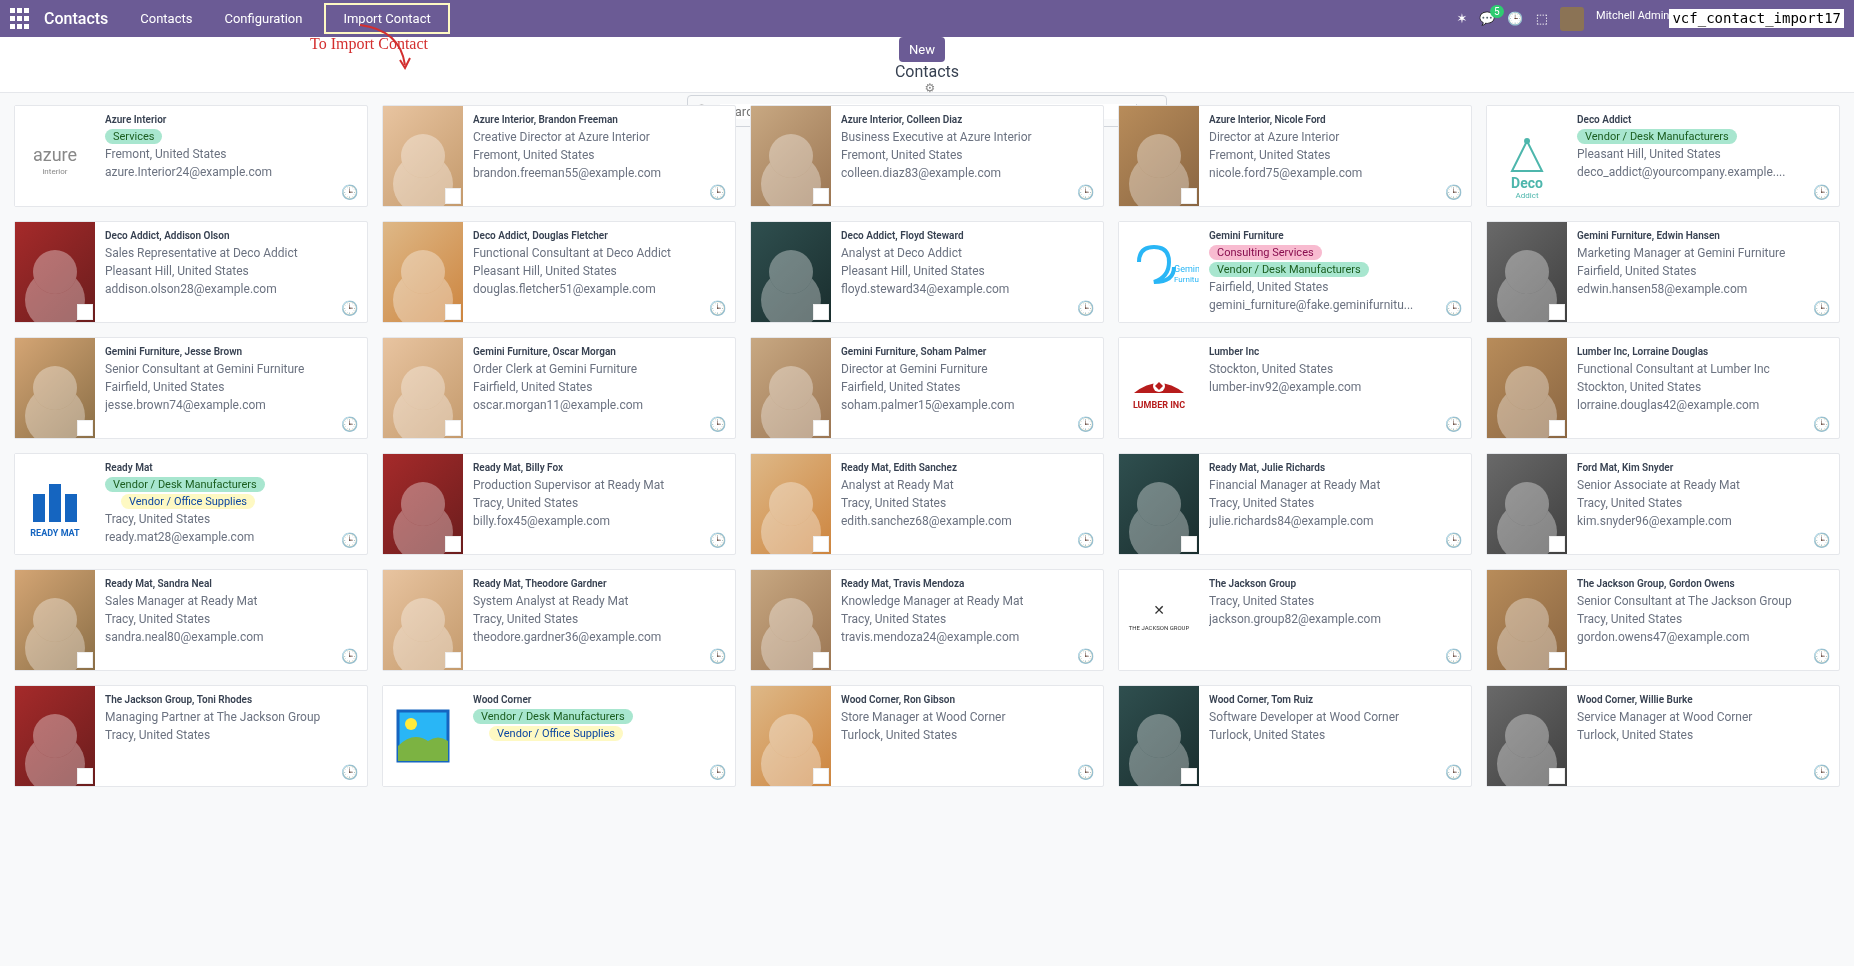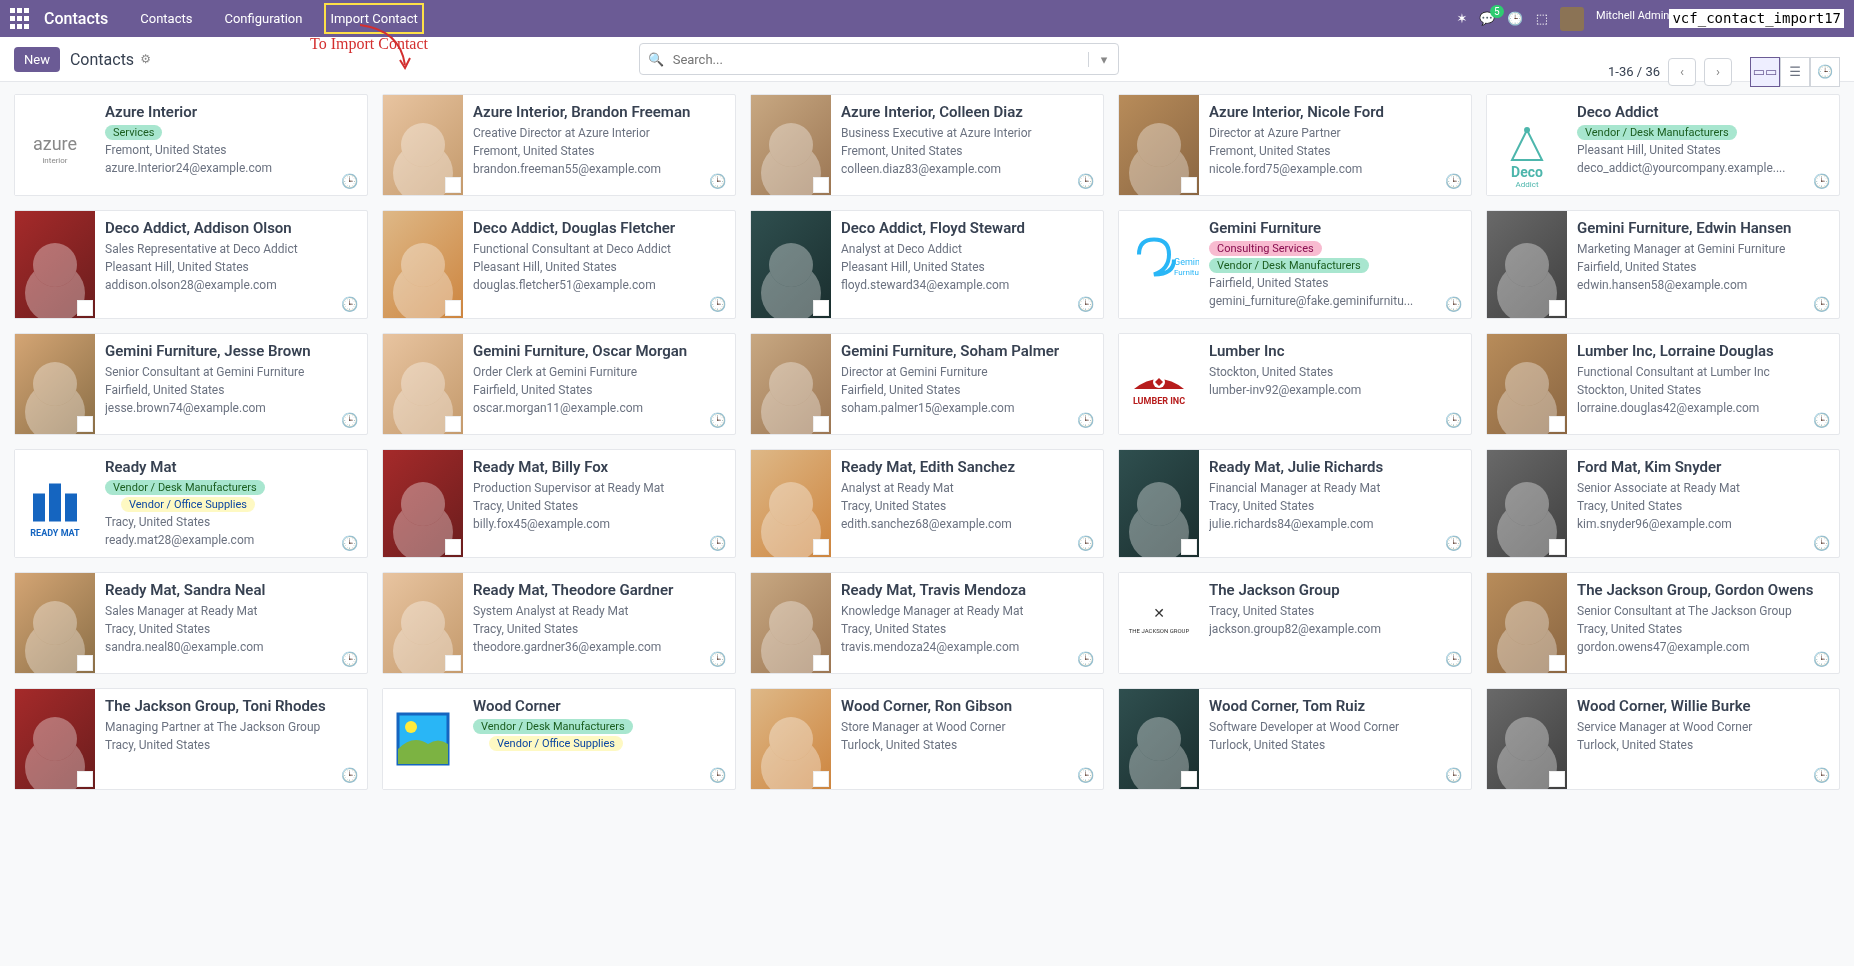--- a/index.html
+++ b/index.html
@@ -3,30 +3,30 @@
 <meta charset="utf-8">
 <style>
 * { margin: 0; padding: 0; box-sizing: border-box; font-family: -apple-system, BlinkMacSystemFont, "Segoe UI", Roboto, sans-serif; }
 body { background: #f8f9fa; color: #374151; font-size: 13px; overflow: hidden; }
 
 .topbar { background: #6b5b95; color: #fff; height: 37px; display: flex; align-items: center; padding: 0 10px; gap: 12px; }
 .apps-icon { width: 22px; height: 22px; display: flex; flex-wrap: wrap; gap: 2px; cursor: pointer; }
 .apps-icon span { width: 5px; height: 5px; background: #fff; }
 .app-name { font-size: 16px; font-weight: 500; margin-right: 10px; }
 .nav-item { font-size: 13px; padding: 8px 10px; cursor: pointer; }
-.nav-item.highlighted { border: 2px solid #fde047; padding: 6px 4px; }
+.nav-item.highlighted { border: 2px solid #fef9c3; padding: 6px 17px; }
 .topbar-spacer { flex: 1; }
 .topbar-right { display: flex; align-items: center; gap: 12px; }
 .msg-badge { position: relative; }
 .msg-badge .count { position: absolute; top: -6px; right: -8px; background: #2ecc71; color: #fff; font-size: 10px; padding: 1px 4px; border-radius: 8px; }
 .avatar-small { width: 24px; height: 24px; border-radius: 3px; background: #8b7355; }
 .user-info { display: flex; font-size: 11px; line-height: 1.2; }
 .user-info .module { background: #fff; color: #000; padding: 1px 3px; font-family: monospace; font-size: 14px; }
 
-.subheader { background: #fff; height: 45px; display: flex; align-items: center; padding: 0 14px; border-bottom: 1px solid #e5e7eb; }
+.subheader { background: #fff; height: 56px; display: flex; align-items: center; padding: 0 14px; border-bottom: 1px solid #e5e7eb; flex-direction: column; }
 .new-btn { background: #6b5b95; color: #fff; border: none; padding: 5px 10px; border-radius: 4px; font-size: 13px; cursor: pointer; margin-right: 10px; }
 .breadcrumb { font-size: 16px; color: #374151; }
 .gear-icon { margin-left: 6px; color: #888; cursor: pointer; font-size: 12px; }
 
 .search-wrap { flex: 1; display: flex; justify-content: center; }
 .search-box { display: flex; align-items: center; border: 1px solid #d1d5db; border-radius: 4px; width: 480px; height: 32px; }
 .search-box .mag { padding: 0 8px; color: #888; }
 .search-box input { border: none; outline: none; flex: 1; font-size: 13px; }
 .search-box .dd { border-left: 1px solid #d1d5db; width: 30px; text-align: center; color: #888; cursor: pointer; }
 
@@ -38,21 +38,21 @@
 
 .annotation { position: absolute; top: 35px; left: 310px; color: #d32f2f; font-family: serif; font-size: 16px; pointer-events: none; z-index: 10; }
 .arrow-svg { position: absolute; top: 20px; left: 350px; pointer-events: none; z-index: 10; }
 
 .kanban { padding: 12px 14px; display: grid; grid-template-columns: repeat(5, 1fr); gap: 14px; height: calc(100vh - 82px); overflow-y: auto; align-content: start; }
 .card { background: #fff; border: 1px solid #e5e7eb; border-radius: 2px; display: flex; min-height: 100px; position: relative; cursor: pointer; }
 .card-img { width: 80px; height: 100%; background: #ddd; display: flex; align-items: flex-end; justify-content: center; flex-shrink: 0; position: relative; overflow: hidden; }
 .card-img.company { background: #fff; }
 .card-img svg { width: 100%; height: 100%; }
 .card-body { padding: 8px 10px; flex: 1; min-width: 0; overflow: hidden; }
-.card-title { font-weight: 600; font-size: 15px; color: #374151; margin-bottom: 3px; white-space: nowrap; overflow: hidden; text-overflow: ellipsis; }
+.card-title { font-weight: 600; font-size: 10px; color: #374151; margin-bottom: 3px; white-space: nowrap; overflow: hidden; text-overflow: ellipsis; }
 .card-line { font-size: 12px; color: #6b7280; line-height: 1.5; white-space: nowrap; overflow: hidden; text-overflow: ellipsis; }
 .tag { display: inline-block; padding: 1px 8px; border-radius: 10px; font-size: 11px; margin: 1px 2px 1px 0; }
 .tag.services { background: #a8e6cf; color: #1b5e20; }
 .tag.vendor-desk { background: #a8e6cf; color: #1b5e20; }
 .tag.consulting { background: #f8bbd0; color: #880e4f; }
 .tag.office-supplies { background: #fef9c3; color: #0d47a1; margin-left: 16px; }
 .activity-icon { position: absolute; bottom: 6px; right: 8px; color: #9ca3af; font-size: 14px; }
 .mini-logo { position: absolute; bottom: 2px; right: 2px; width: 16px; height: 16px; background: #fff; border: 1px solid #eee; }
 
 
@@ -168,21 +168,21 @@
         <div class="card-line">colleen.diaz83@example.com</div>
       </div>
       <div class="activity-icon">🕒</div>
     </div>
     <div class="card">
       <div class="card-img face-ph face-4">
         <div class="mini-logo"></div>
       </div>
       <div class="card-body">
         <div class="card-title">Azure Interior, Nicole Ford</div>
-        <div class="card-line">Director at Azure Partner</div>
+        <div class="card-line">Director at Azure Interior</div>
         <div class="card-line">Fremont, United States</div>
         <div class="card-line">nicole.ford75@example.com</div>
       </div>
       <div class="activity-icon">🕒</div>
     </div>
     <div class="card">
       <div class="card-img company">
         <svg viewBox="0 0 80 100">
           <circle cx="40" cy="35" r="3" fill="#4db6ac"></circle>
           <path d="M40 35 L25 65 L55 65 Z" fill="none" stroke="#4db6ac" stroke-width="2"></path>

